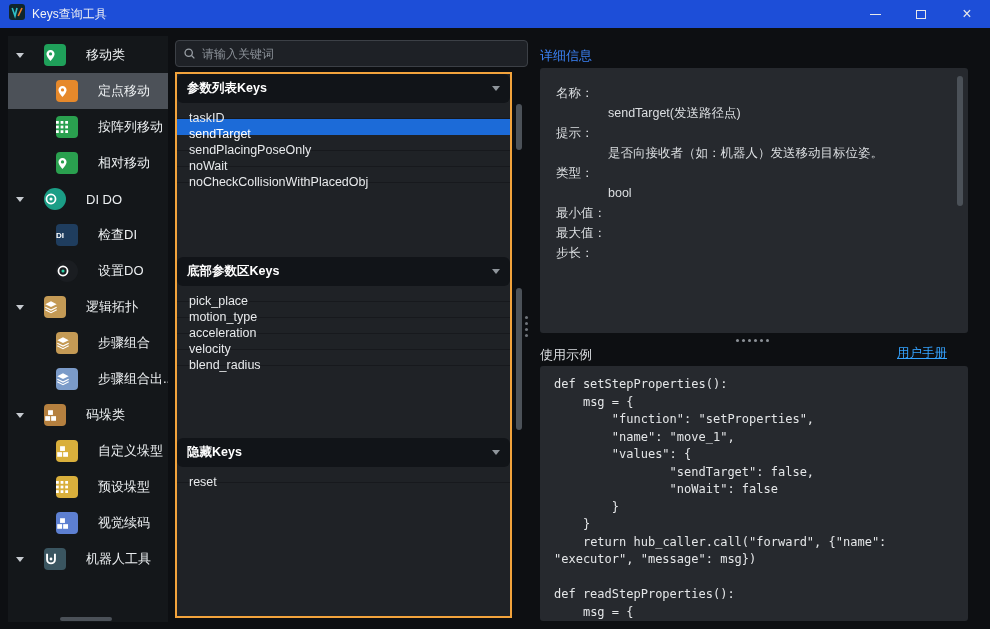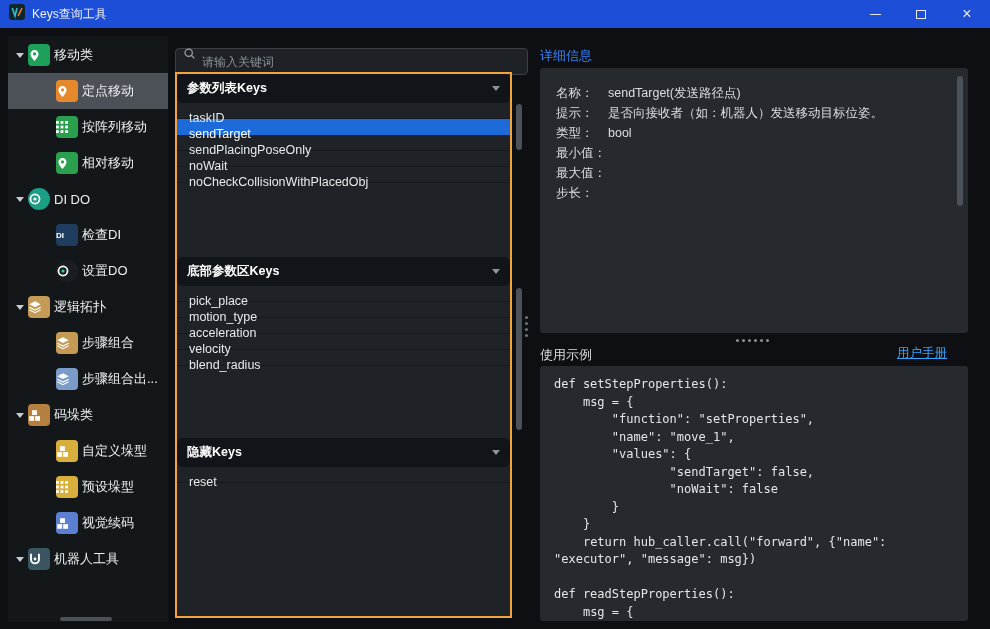--- a/index.html
+++ b/index.html
@@ -20,53 +20,53 @@
 
   
   .sidebar{position:absolute;left:8px;top:36px;width:160px;bottom:7px;background:#14171A;}
   .side-search-row{display:flex;gap:4px;padding:5px 2px 6px 4px;align-items:center;}
   .search-box{position:relative;flex:1;}
   .search-box input{width:100%;height:26px;background:#1E2126;border:1px solid #3C4046;border-radius:4px;color:#E6E8EA;font-size:12px;padding:0 6px 0 24px;outline:none;}
   .search-box input::placeholder{color:#8A9097;}
   .search-box .mag{position:absolute;left:6px;top:6px;}
   .fav-btn{width:24px;height:26px;background:#1E2126;border:1px solid #3C4046;border-radius:4px;display:flex;align-items:center;justify-content:center;cursor:pointer;flex:none;}
   .tree{margin-top:1px;}
-  .trow{display:flex;align-items:center;height:36px;padding-left:8px;gap:4px;cursor:pointer;}
+  .trow{display:flex;align-items:center;height:36px;padding-left:8px;gap:20px;cursor:pointer;}
   .trow.child{padding-left:48px;}
   .trow.selected{background:var(--treesel);}
   .tri{width:0;height:0;border-left:4px solid transparent;border-right:4px solid transparent;border-top:5px solid #C7CBD0;flex:none;}
   .ticon{width:22px;height:22px;border-radius:4px;display:flex;align-items:center;justify-content:flex-start;flex:none;}
   .ticon.round{border-radius:50%;}
   .tlabel{font-size:13px;color:#ECEFF1;white-space:nowrap;overflow:hidden;}
   .di{font-size:8px;font-weight:bold;color:#fff;font-family:"Liberation Sans",sans-serif;}
   .hthumb{position:absolute;left:52px;bottom:1px;width:52px;height:4px;border-radius:2px;background:#4B5158;cursor:pointer;}
 
   
   .mid-search{position:absolute;left:175px;top:40px;width:353px;height:27px;}
-  .mid-search input{width:100%;height:27px;background:#1E2126;border:1px solid #3C4046;border-radius:4px;color:#E6E8EA;font-size:12px;padding:0 8px 0 26px;outline:none;margin-top:8px;}
+  .mid-search input{width:100%;height:27px;background:#1E2126;border:1px solid #3C4046;border-radius:4px;color:#E6E8EA;font-size:12px;padding:0 8px 0 26px;outline:none;}
   .mid-search input::placeholder{color:#8A9097;}
   .mid-search .mag{position:absolute;left:8px;top:7px;}
   .keys-list{position:absolute;left:175px;top:72px;width:337px;height:546px;border:2px solid var(--accent);background:#1F2226;overflow:hidden;}
   .khead{height:29px;background:#111418;display:flex;align-items:center;justify-content:space-between;padding:0 10px;cursor:pointer;border-radius:6px;}
   .khead-label{font-size:12.5px;font-weight:bold;color:#FFFFFF;}
   .htri{width:0;height:0;border-left:4px solid transparent;border-right:4px solid transparent;border-top:5px solid #8F959B;}
   .kitems{overflow:hidden;}
   .krow{height:16px;line-height:31px;padding:0 12px;font-size:12.5px;color:#E8EAEC;border-bottom:1px solid #17191D;cursor:pointer;white-space:nowrap;}
   .krow.selected{background:var(--sel);border-bottom-color:var(--sel);color:#fff;}
   .vthumb{position:absolute;width:6px;border-radius:3px;background:#4B5158;cursor:pointer;}
   .t1{left:516px;top:104px;height:46px;}
   .t2{left:516px;top:288px;height:142px;}
   .vdots{position:absolute;left:525px;top:322px;width:3px;height:3px;border-radius:50%;background:#6F747A;box-shadow:0 -6px 0 #6F747A,0 6px 0 #6F747A,0 12px 0 #6F747A;cursor:col-resize;}
 
   
   .detail-title{position:absolute;left:540px;top:47px;font-size:13px;color:#3b82f6;}
   .detail-panel{position:absolute;left:540px;top:68px;width:428px;height:265px;background:#26292E;border-radius:3px;padding:15px 16px;}
   .drow{display:flex;font-size:12.5px;line-height:20px;color:#DCDFE2;}
   .dlabel{width:52px;flex:none;}
-  .dvalue{flex:1;}
+  .dvalue{flex:1;margin-top:20px;}
   .dthumb{position:absolute;right:5px;top:8px;width:6px;height:130px;border-radius:3px;background:#4B5158;cursor:pointer;}
   .hdots{position:absolute;top:339px;left:748px;width:3px;height:3px;border-radius:50%;background:#8B9096;box-shadow:-12px 0 0 #8B9096,-6px 0 0 #8B9096,6px 0 0 #8B9096,12px 0 0 #8B9096,18px 0 0 #8B9096;cursor:row-resize;}
   .example-title{position:absolute;left:540px;top:346px;font-size:13px;color:#DADDE0;}
   .manual-link{position:absolute;top:345px;right:43px;font-size:12.5px;color:var(--link);text-decoration:underline;cursor:pointer;}
   .code-panel{position:absolute;left:540px;top:366px;width:428px;height:255px;background:#26292E;border-radius:3px;overflow:hidden;}
   .code-panel pre{margin:10px 14px;font-family:"DejaVu Sans Mono","Liberation Mono",monospace;font-size:12px;line-height:17.5px;color:#E4E6E8;white-space:pre-wrap;word-wrap:break-word;}
 </style>
 </head>
 <body>
 

